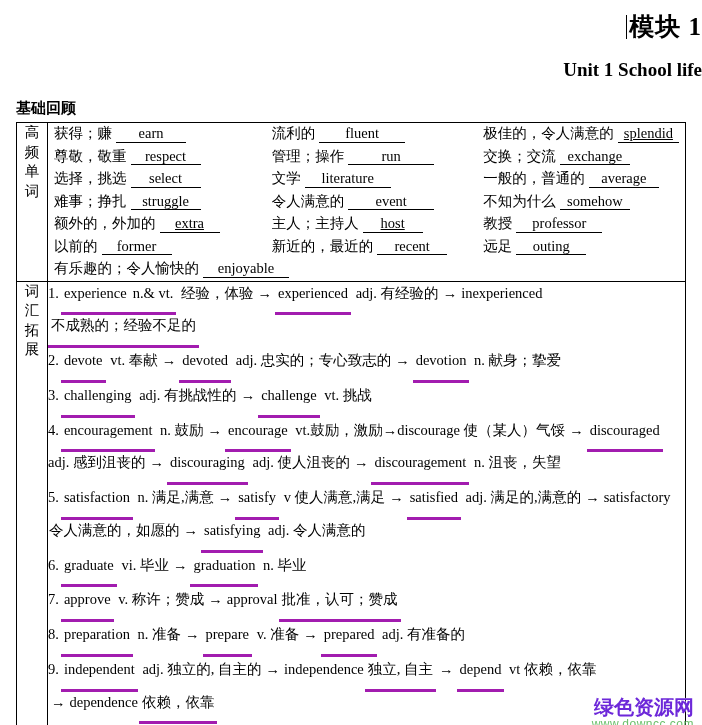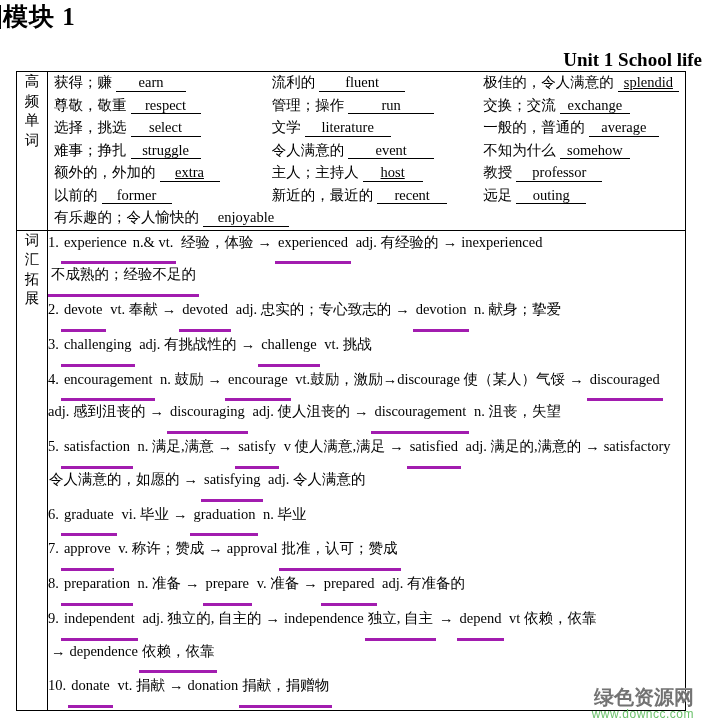--- a/index.html
+++ b/index.html
@@ -15,23 +15,24 @@
     position: relative;
     overflow: hidden;
   }
   .page {
     width: 702px;
     height: 725px;
     position: relative;
     box-sizing: border-box;
   }
   .title {
-    text-align: left;
+    text-align: right;
     font-size: 25px;
     font-weight: bold;
+    margin-top: 10px;
     letter-spacing: 1px;
     position: relative;
   }
   .title .caret {
     display: inline-block;
     width: 1px;
     height: 24px;
     background: #000;
     vertical-align: -4px;
     margin-right: 2px;
@@ -121,21 +122,21 @@
   .plain { padding: 0 1px; }
   .watermark {
     position: absolute;
     right: 8px;
     bottom: 4px;
     text-align: right;
     line-height: 1.1;
     z-index: 5;
   }
   .wm-main {
-    color: #737373;
+    color: #6d28d9;
     font-size: 20px;
     font-weight: bold;
     font-family: "Liberation Sans", sans-serif;
     text-shadow: 0 0 1px #fff;
   }
   .wm-sub {
     color: #6ac06a;
     font-size: 12px;
     font-family: "Liberation Sans", sans-serif;
     letter-spacing: 0.5px;
@@ -145,20 +146,21 @@
 <body>
 
 <div class="page">
 
   <div class="title">
     <span class="caret"></span><span>模块 1</span>
   </div>
 
   <div class="subtitle">Unit 1 School life</div>
 
+  <div class="section-label">基础回顾</div>
 
   <table class="main">
     <tbody>
         <tr>
       <td class="vlabel">
         <span class="vchar">高</span>
         <span class="vchar">频</span>
         <span class="vchar">单</span>
         <span class="vchar">词</span>
       </td>

